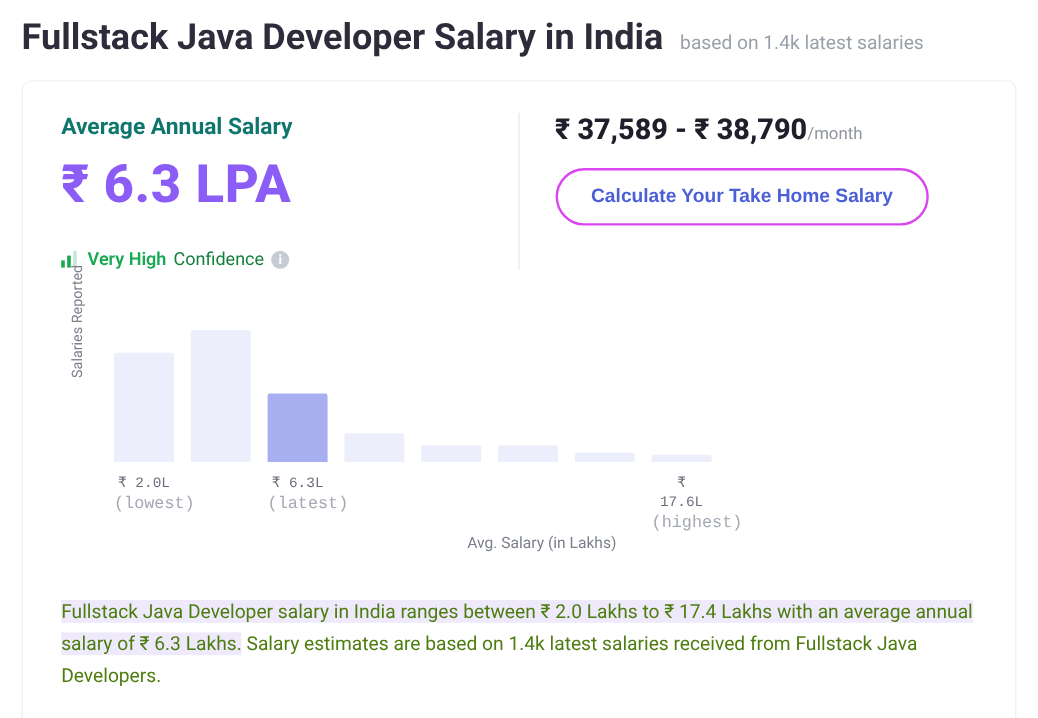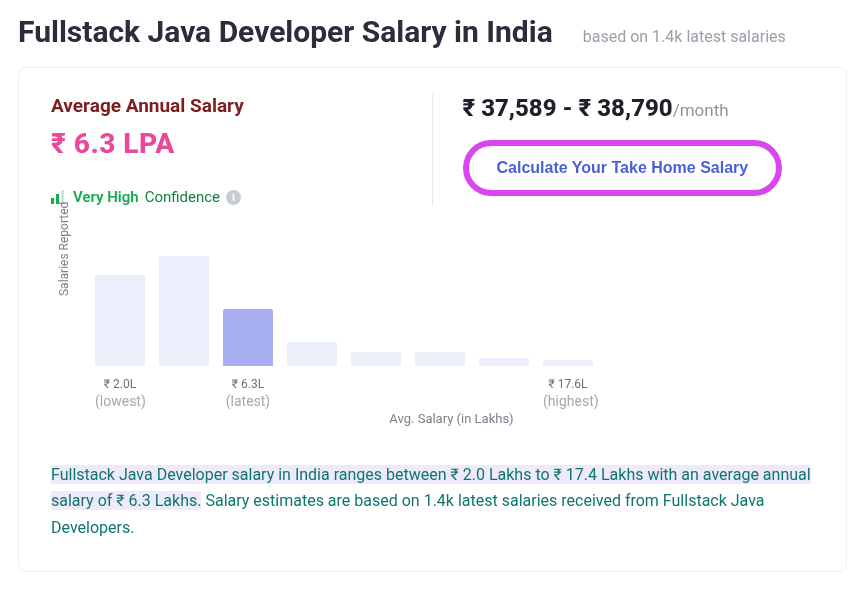--- a/index.html
+++ b/index.html
@@ -6,21 +6,21 @@
   body {
     font-family: -apple-system, BlinkMacSystemFont, "Segoe UI", Roboto, Helvetica, Arial, sans-serif;
     background: #fff;
     color: #3a3a47;
     width: 865px;
     padding: 14px 18px;
   }
   .header {
     display: flex;
     align-items: baseline;
-    gap: 30px;
+    gap: 14px;
     margin-bottom: 18px;
   }
   .page-title {
     font-size: 30px;
     font-weight: 700;
     color: #2c2c3a;
   }
   .page-subtitle {
     font-size: 16px;
     color: #9aa0aa;
@@ -39,27 +39,27 @@
     border-right: 1px solid #e6e8ec;
     padding-right: 30px;
   }
   .top-right {
     flex: 0 0 50%;
     padding-left: 30px;
   }
   .sec-heading {
     font-size: 19px;
     font-weight: 700;
-    color: #7f1d1d;
+    color: #0f766e;
     margin-bottom: 10px;
   }
   .big-salary {
-    font-size: 28px;
+    font-size: 44px;
     font-weight: 800;
-    color: #ec4899;
+    color: #8b5cf6;
     letter-spacing: 0.5px;
   }
   .conf-row {
     margin-top: 28px;
     display: flex;
     align-items: center;
     gap: 6px;
     font-size: 15px;
   }
   .conf-icon {
@@ -84,27 +84,27 @@
     font-size: 11px; font-weight: 700;
     display: inline-flex; align-items: center; justify-content: center;
   }
   .take-home-amt {
     font-size: 24px;
     font-weight: 800;
     color: #1f1f2b;
     margin-bottom: 18px;
   }
   .take-home-amt .permonth {
-    font-size: 17px;
+    font-size: 14px;
     font-weight: 400;
     color: #8f949f;
   }
   .calc-btn {
     display: inline-block;
-    border: 6px solid #d946ef;
+    border: 2px solid #d946ef;
     color: #4b5fd8;
     font-size: 16px;
     font-weight: 600;
     padding: 13px 28px;
     border-radius: 28px;
     background: #fff;
     cursor: pointer;
   }
 
   
@@ -141,38 +141,39 @@
     gap: 14px;
     padding-left: 6px;
     margin-top: 10px;
   }
   .bar-label {
     width: 50px;
     text-align: center;
     font-size: 12px;
     color: #6a6f7b;
     line-height: 1.35;
+    font-family: Liberation Mono, monospace;
   }
   .bar-label .sub {
     display: block;
     color: #a3a8b3;
     font-size: 14px;
   }
   .xlabel {
     text-align: center;
     font-size: 13px;
     color: #7a7f8a;
   }
 
   
   .desc {
     margin-top: 36px;
     font-size: 16px;
     line-height: 1.65;
-    color: #0f766e;
+    color: #4d7c0f;
   }
   .desc .hl {
     background: #eee9fb;
   }
 </style>
 </head>
 <body>
 
 <div class="header">
   <h1 class="page-title">Fullstack Java Developer Salary in India</h1>

